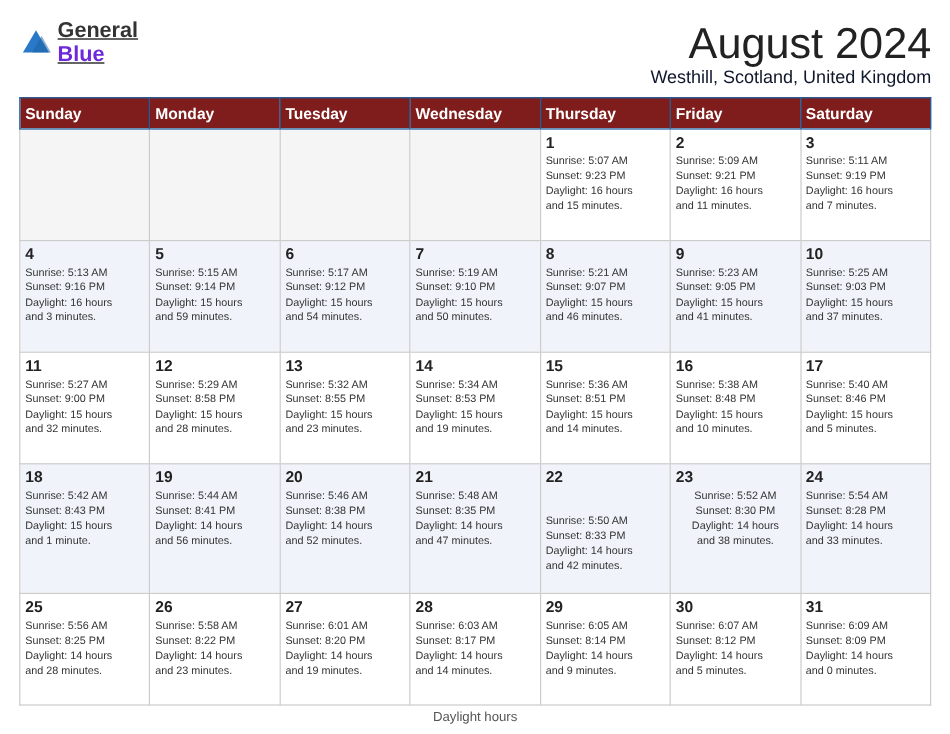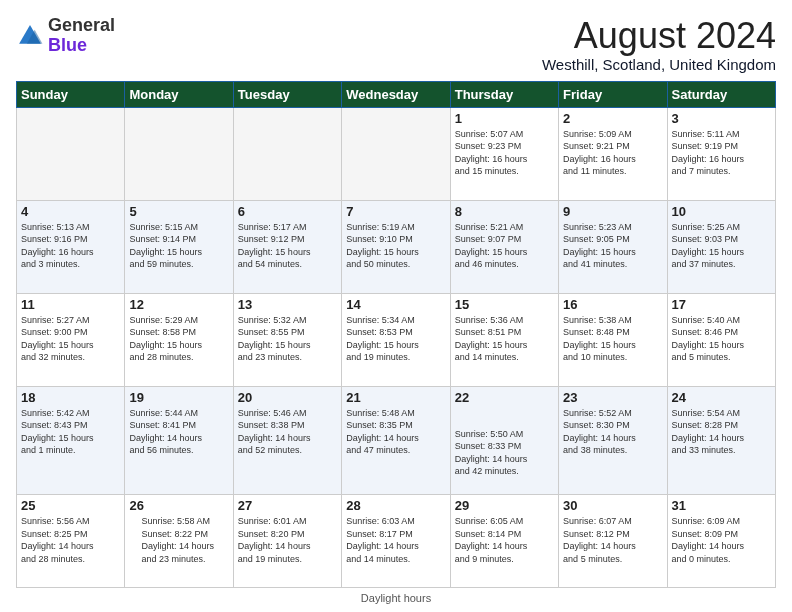--- a/index.html
+++ b/index.html
@@ -20,20 +20,21 @@
     .header {
       display: flex;
       justify-content: space-between;
       align-items: flex-start;
       margin-bottom: 8px;
     }
     .logo {
       display: flex;
       align-items: center;
       gap: 4px;
+      text-decoration: underline;
     }
     .logo-text {
       font-size: 18px;
       font-weight: bold;
       line-height: 1.1;
     }
     .logo-general { color: #333; }
     .logo-blue { color: #6d28d9; }
     .logo-icon {
       width: 28px;
@@ -54,21 +55,21 @@
       text-align: center;
     }
     .calendar {
       flex: 1;
       border: 1px solid #ccc;
       border-collapse: collapse;
       width: 100%;
       table-layout: fixed;
     }
     .calendar th {
-      background: #14532d;
+      background: #7f1d1d;
       color: #fff;
       font-size: 13px;
       font-weight: bold;
       padding: 5px 4px;
       text-align: left;
       border: 1px solid #1a5fa0;
     }
     .calendar td {
       border: 1px solid #ccc;
       vertical-align: top;
@@ -299,21 +300,21 @@
           </td>
           <td>
             <span class="day-num">22</span>
             <div class="day-info" style="white-space: pre-line; margin-top: 23px;">Sunrise: 5:50 AM
 Sunset: 8:33 PM
 Daylight: 14 hours
 and 42 minutes.</div>
           </td>
           <td>
             <span class="day-num">23</span>
-            <div class="day-info" style="white-space: pre-line;">Sunrise: 5:52 AM
+            <div class="day-info" style="white-space: pre-line; text-align: center;">Sunrise: 5:52 AM
 Sunset: 8:30 PM
 Daylight: 14 hours
 and 38 minutes.</div>
           </td>
           <td>
             <span class="day-num">24</span>
             <div class="day-info" style="white-space: pre-line;">Sunrise: 5:54 AM
 Sunset: 8:28 PM
 Daylight: 14 hours
 and 33 minutes.</div>
@@ -322,21 +323,21 @@
         <tr>
           <td>
             <span class="day-num">25</span>
             <div class="day-info" style="white-space: pre-line;">Sunrise: 5:56 AM
 Sunset: 8:25 PM
 Daylight: 14 hours
 and 28 minutes.</div>
           </td>
           <td>
             <span class="day-num">26</span>
-            <div class="day-info" style="white-space: pre-line; margin-left: 12px;">Sunrise: 5:58 AM
+            <div class="day-info" style="white-space: pre-line;">Sunrise: 5:58 AM
 Sunset: 8:22 PM
 Daylight: 14 hours
 and 23 minutes.</div>
           </td>
           <td>
             <span class="day-num">27</span>
             <div class="day-info" style="white-space: pre-line;">Sunrise: 6:01 AM
 Sunset: 8:20 PM
 Daylight: 14 hours
 and 19 minutes.</div>

